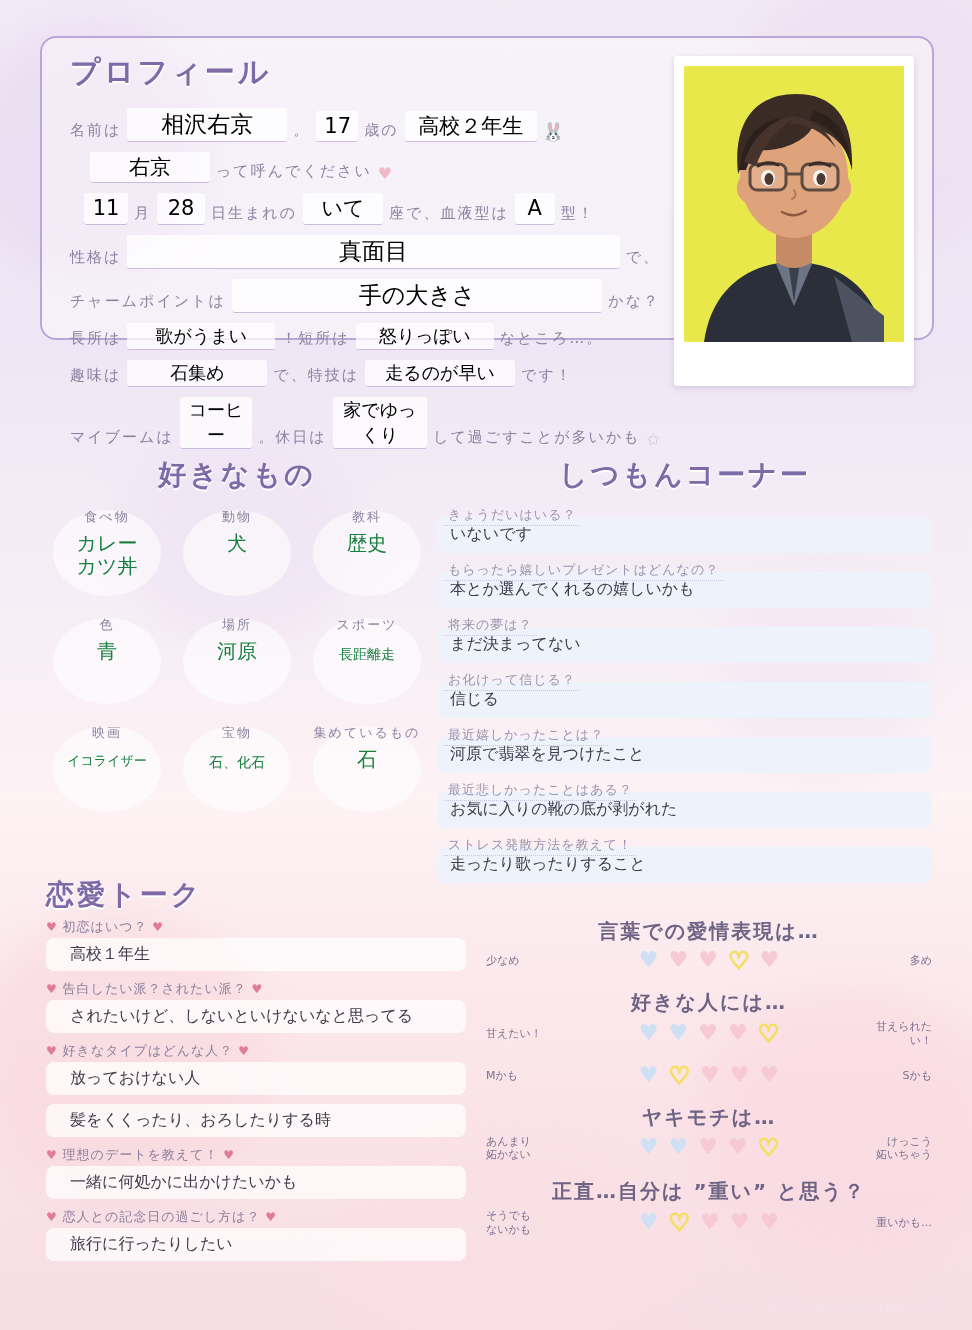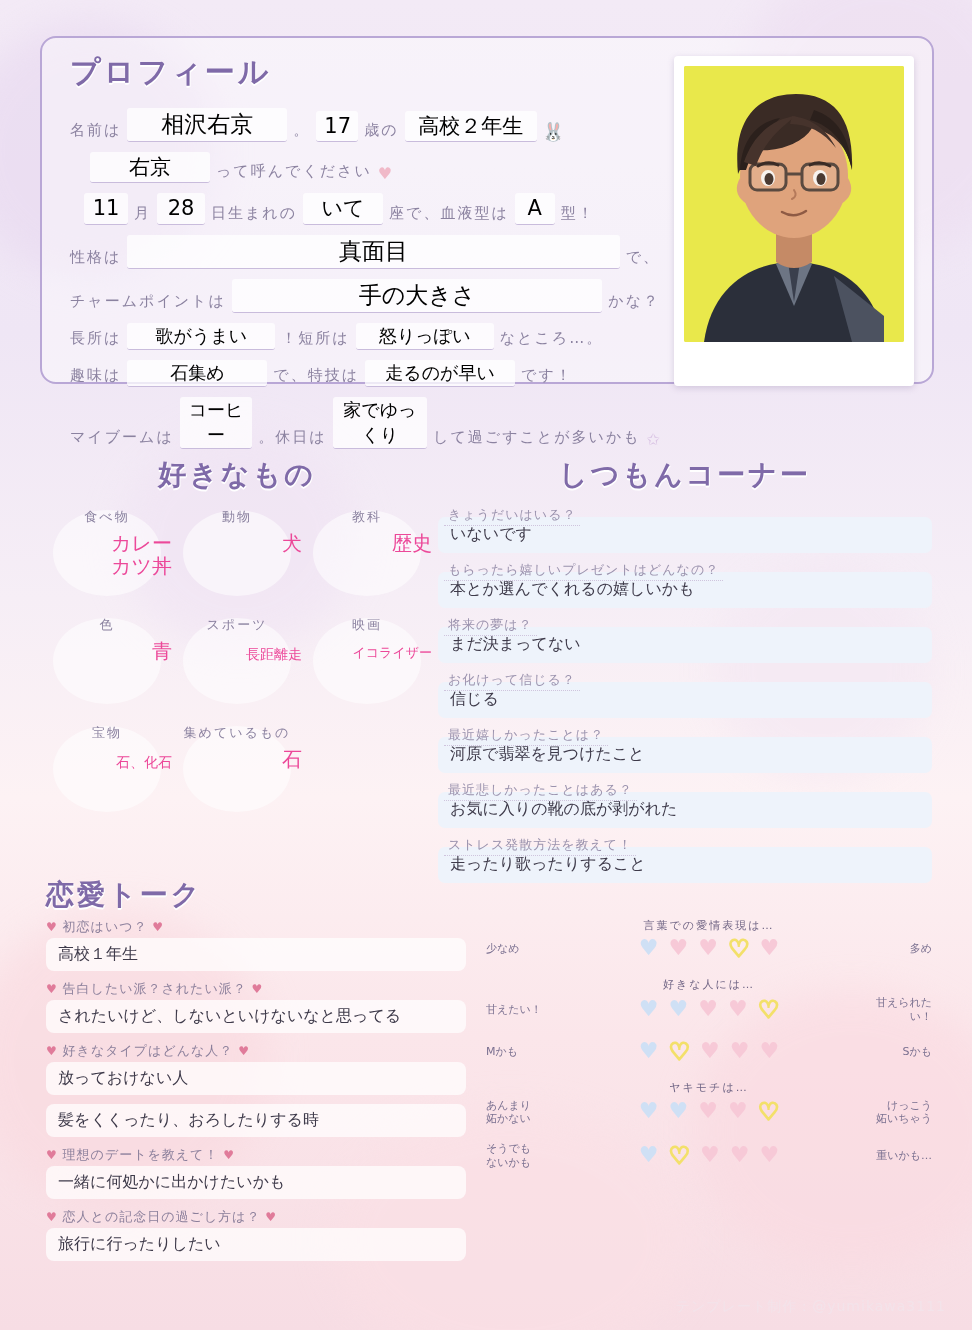--- a/index.html
+++ b/index.html
@@ -18,21 +18,21 @@
   .b3{left:120px;top:430px;width:240px;height:220px;background:#efe2f3;}
   .b4{right:40px;top:560px;width:220px;height:220px;background:#f3e6f2;}
   .b5{left:-30px;bottom:120px;width:300px;height:300px;background:#f9d8de;}
   .b6{right:-40px;bottom:60px;width:320px;height:280px;background:#fad9e0;}
   .b7{left:330px;bottom:-40px;width:360px;height:260px;background:#fbe0e5;}
 
   .page { position:relative; width:972px; height:1330px; }
 
   
   .profile-card {
-    position:absolute; left:40px; top:36px; width:894px; height:348px;
+    position:absolute; left:40px; top:36px; width:894px; height:304px;
     border:2px solid #b9a7d6; border-radius:16px;
     background: rgba(255,255,255,.42);
   }
   .profile-title {
     position:absolute; left:28px; top:14px;
     font-size:30px; font-weight:700; letter-spacing:3px;
     color:#7f6aa8;
     text-shadow: 0 2px 0 #fff, 1px 1px 0 #fff;
   }
   .photo-frame {
@@ -75,21 +75,21 @@
   .fav-wrap{ position:absolute; left:42px; top:456px; width:390px; }
   .fav-title{ text-align:center; margin-bottom:8px; }
   .fav-grid{ display:grid; grid-template-columns: repeat(3,1fr); row-gap:8px; }
   .fav-cell{ text-align:center; position:relative; height:100px;}
   .fav-circle{
     position:absolute; left:50%; top:8px; transform:translateX(-50%);
     width:108px; height:86px; border-radius:50%;
     background: rgba(255,255,255,.55);
   }
   .fav-cat{ position:relative; font-size:13px; color:#8b82a0; letter-spacing:2px; padding-top:6px;}
-  .fav-val{ position:relative; font-size:20px; color:#ec4899; margin-top:6px; line-height:1.15;text-align:right;}
+  .fav-val{ position:relative; font-size:20px; color:#15803d; margin-top:6px; line-height:1.15;}
   .fav-val.sm{ font-size:14px; margin-top:12px;}
   .fav-val.xs{ font-size:13px; margin-top:12px;}
 
   
   .q-wrap{ position:absolute; left:438px; top:456px; width:494px; }
   .q-title{ text-align:center; margin-bottom:10px; }
   .q-item{ margin-bottom:6px; }
   .q-q{
     display:inline-block; font-size:13px; color:#9b93ae; letter-spacing:1px;
     border-bottom:1px dotted #cfc4dd; padding:0 4px 1px; margin-left:6px;
@@ -100,28 +100,28 @@
     font-size:16px; color:#3e3a4a;
   }
 
   
   .love-title{ position:absolute; left:46px; top:876px; }
   .love-left{ position:absolute; left:46px; top:918px; width:420px; }
   .lt-item{ margin-bottom:9px; }
   .lt-q{ font-size:13px; color:#8b7f9b; letter-spacing:1px; margin-bottom:2px;}
   .heart-s{ color:#e07b9a; font-size:12px; }
   .lt-a{
-    background:rgba(255,255,255,.72); border-radius:8px; padding:6px 12px;
+    background:rgba(255,255,255,.72); border-radius:8px; padding:6px 24px;
     font-size:16px; color:#3e3a4a;
   }
 
   
   .scales{ position:absolute; left:486px; top:918px; width:446px; }
   .scale-block{ margin-bottom:16px; }
-  .scale-title{ text-align:center; font-size:11px; color:#6f6484; letter-spacing:2px; margin-bottom:4px;}
+  .scale-title{ text-align:center; font-size:20px; color:#6f6484; letter-spacing:2px; margin-bottom:4px;font-weight:bold;}
   .scale-row{ display:flex; align-items:center; justify-content:space-between; }
   .scale-end{ font-size:11px; color:#7a7090; width:78px; line-height:1.25;}
   .scale-end.r{ text-align:right; }
   .hearts{ display:flex; gap:10px; flex:1; justify-content:center; }
   .hrt{ font-size:22px; line-height:1; }
 
   .credit{
     position:absolute; right:26px; bottom:14px; font-size:14px; color:#f3e3ea; letter-spacing:1px;
   }
 </style>
@@ -271,20 +271,25 @@
           <div class="fav-cat">教科</div>
           <div class="fav-val" style="white-space: pre-line;">歴史</div>
         </div>
         <div class="fav-cell">
           <div class="fav-circle"></div>
           <div class="fav-cat">色</div>
           <div class="fav-val" style="white-space: pre-line;">青</div>
         </div>
         <div class="fav-cell">
           <div class="fav-circle"></div>
+          <div class="fav-cat">場所</div>
+          <div class="fav-val" style="white-space: pre-line;">河原</div>
+        </div>
+        <div class="fav-cell">
+          <div class="fav-circle"></div>
           <div class="fav-cat">スポーツ</div>
           <div class="fav-val sm" style="white-space: pre-line;">長距離走</div>
         </div>
         <div class="fav-cell">
           <div class="fav-circle"></div>
           <div class="fav-cat">映画</div>
           <div class="fav-val xs" style="white-space: pre-line;">イコライザー</div>
         </div>
         <div class="fav-cell">
           <div class="fav-circle"></div>
@@ -412,20 +417,21 @@
             <span class="hrt" style="color: rgb(207, 224, 245);">♥</span>
             <span class="hrt" style="color: rgb(247, 201, 215);">♥</span>
             <span class="hrt" style="color: rgb(247, 201, 215);">♥</span>
             <span class="hrt" style="color: rgb(243, 224, 106); -webkit-text-stroke: 2px rgb(243, 224, 106); font-size: 24px;">♡</span>
           </div>
           <div class="scale-end r" style="white-space: pre-line;">けっこう
 妬いちゃう</div>
         </div>
       </div>
       <div class="scale-block">
+        <div class="scale-title">正直…自分は ”重い” と思う？</div>
         <div class="scale-row">
           <div class="scale-end" style="white-space: pre-line;">そうでも
 ないかも</div>
           <div class="hearts">
             <span class="hrt" style="color: rgb(207, 224, 245);">♥</span>
             <span class="hrt" style="color: rgb(243, 224, 106); -webkit-text-stroke: 2px rgb(243, 224, 106); font-size: 24px;">♡</span>
             <span class="hrt" style="color: rgb(247, 201, 215);">♥</span>
             <span class="hrt" style="color: rgb(247, 201, 215);">♥</span>
             <span class="hrt" style="color: rgb(247, 201, 215);">♥</span>
           </div>

